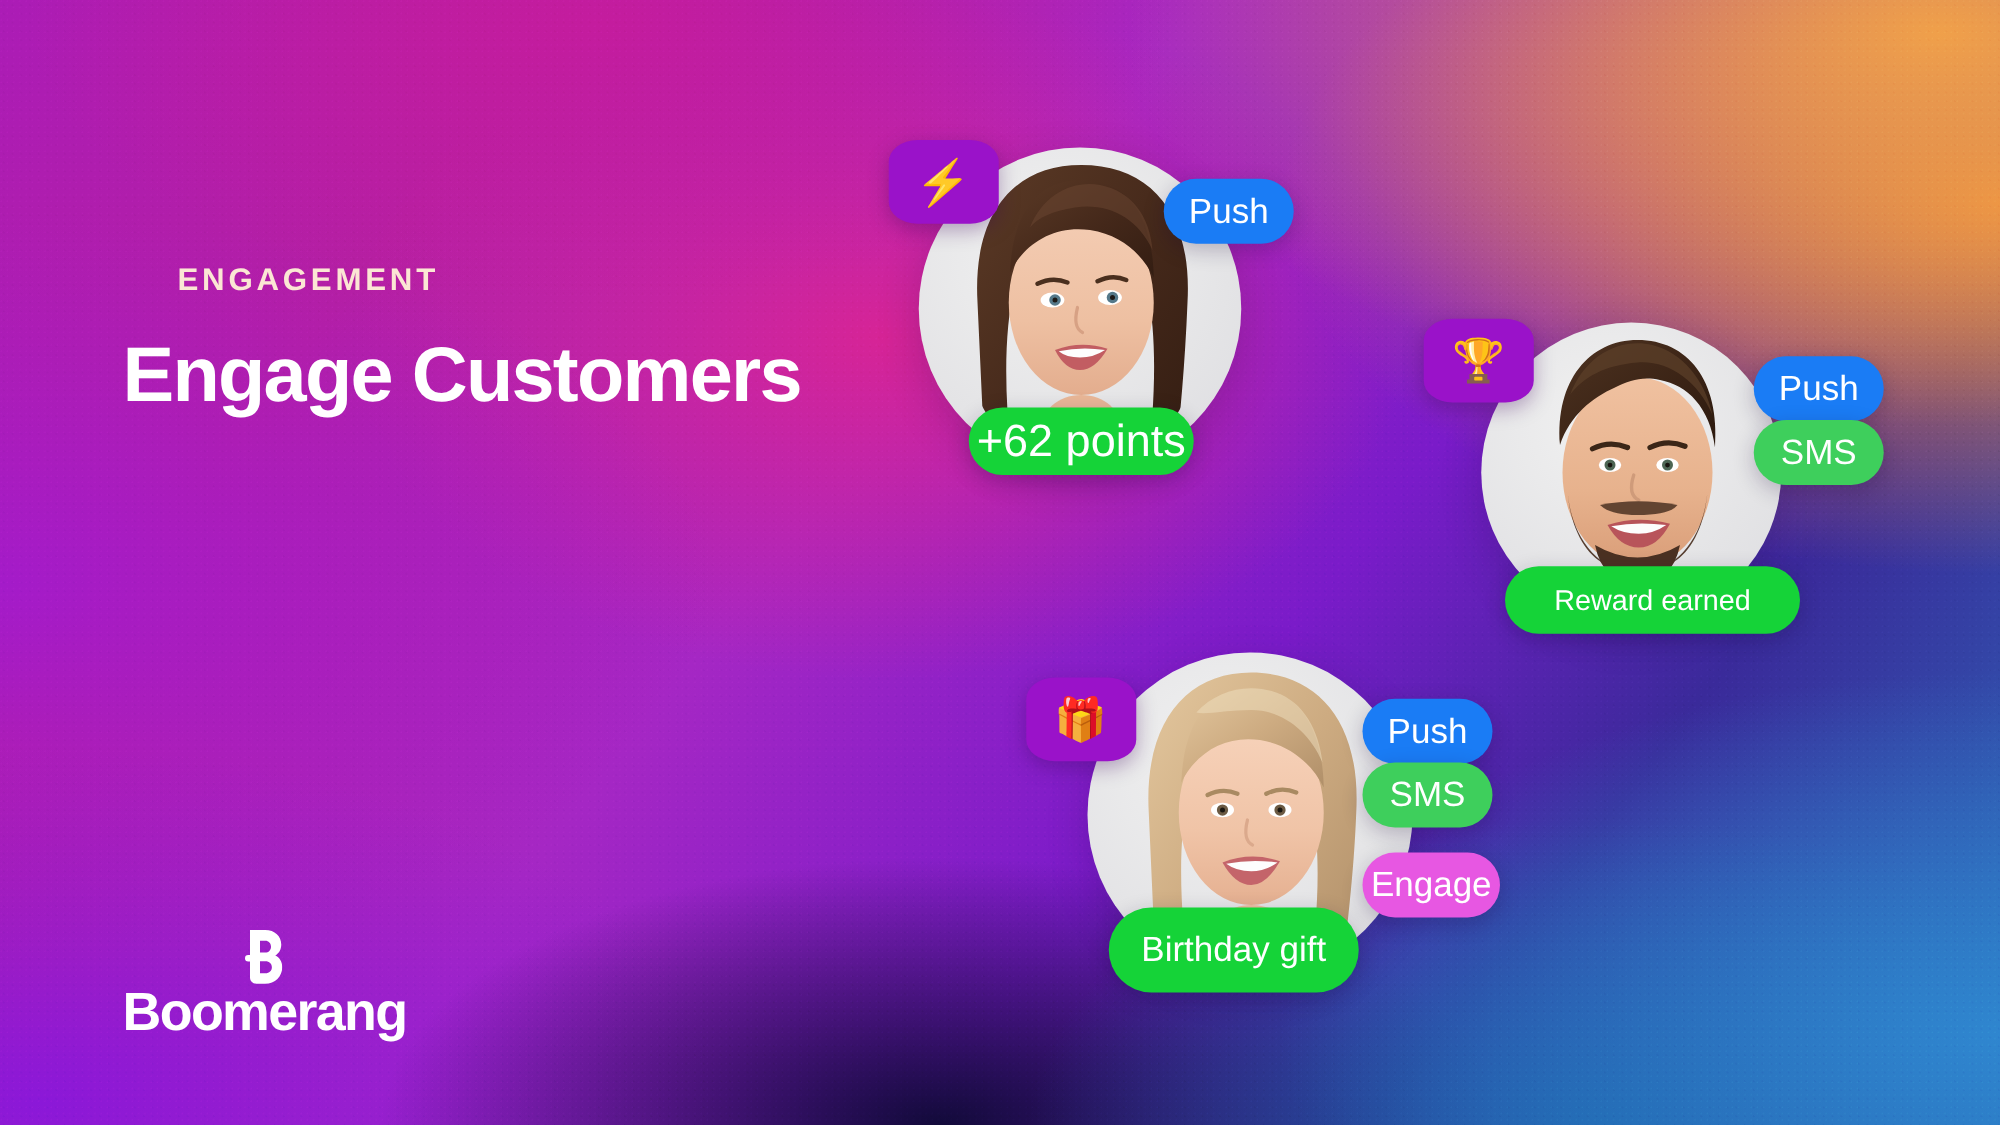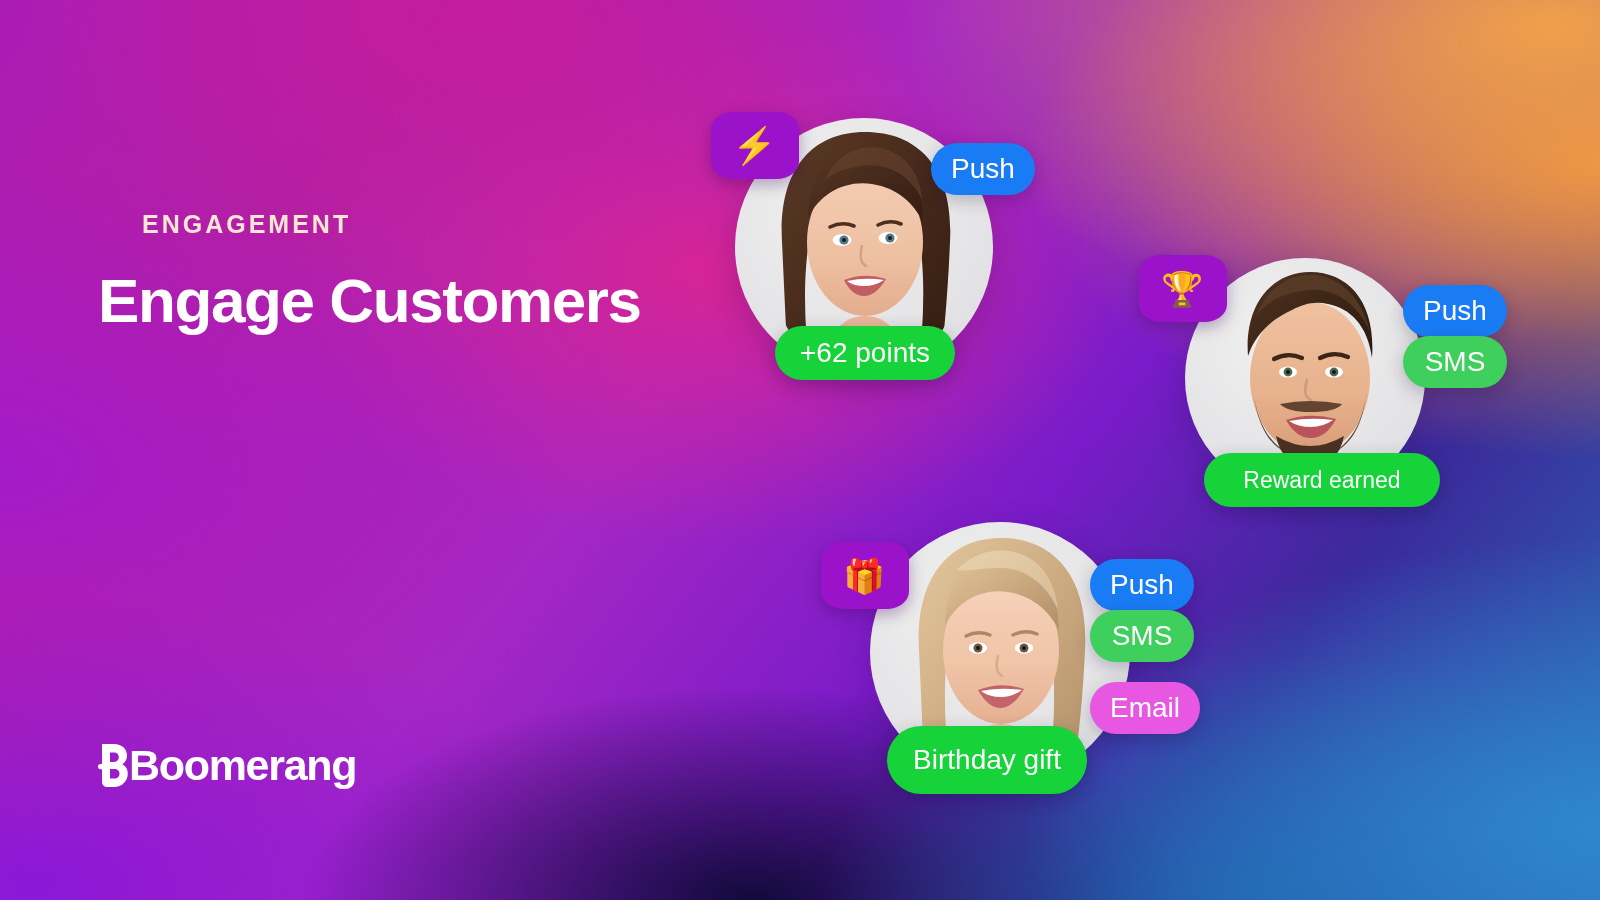--- a/index.html
+++ b/index.html
@@ -49,21 +49,21 @@
   }
   .subcopy {
     margin-top:40px;
     font-size:33px; font-weight:400; line-height:1.62;
     color:#f7dcf9; max-width:360px;
   }
 
   
   .logo {
     position:absolute; left:98px; top:742px; z-index:6;
-    display:flex; align-items:center;
+    display:flex; align-items:center;flex-direction:column;
   }
   .logo-mark {
     width:30px; height:47px; position:relative; margin-right:1px;
   }
   .logo-mark svg { display:block; }
   .logo-word {
     font-size:43px; font-weight:700; color:#ffffff;
     letter-spacing:-1.3px; line-height:1;
   }
 
@@ -99,21 +99,21 @@
   .pill-sms   { background:#3ecf5c; }
   .pill-email { background:#e757e2; }
   .pill-status{ background:#15d338; }
 
   
   #c1 { left:700px; top:100px; }
   #c1 .halo { left:35px; top:18px; width:258px; height:258px; }
   #c1 .face { left:68px; top:22px; width:195px; height:258px; }
   #c1 .badge{ left:11px; top:12px; width:88px; height:67px; font-size:36px; }
   #c1 .pill-push   { left:231px; top:22px; width:104px; height:52px; font-size:28px; }
-  #c1 .pill-status { left:75px; top:226px; width:180px; height:54px; font-size:28px; }
+  #c1 .pill-status { left:75px; top:226px; width:180px; height:54px; font-size:36px; }
 
   
   #c2 { left:1130px; top:240px; }
   #c2 .halo { left:55px; top:18px; width:240px; height:240px; }
   #c2 .face { left:88px; top:20px; width:185px; height:245px; }
   #c2 .badge{ left:9px; top:15px; width:88px; height:67px; font-size:34px; }
   #c2 .pill-push { left:273px; top:24px; width:104px; height:52px; font-size:28px; }
   #c2 .pill-sms  { left:273px; top:96px; width:104px; height:52px; font-size:28px; }
   #c2 .pill-status{ left:74px; top:213px; width:236px; height:54px; font-size:23px; }
 
@@ -296,16 +296,16 @@
           <path d="M75 164 Q98 155 121 163 Q110 182 98 182 Q85 182 75 164 Z" fill="#c4646a"></path>
           <path d="M78 165 Q98 161 119 164 Q109 171 98 171 Q86 171 78 165 Z" fill="#fdfdfd"></path>
         </g>
       </svg>
     </div>
     <div class="badge">
       <span>🎁</span>
     </div>
     <div class="pill pill-push">Push</div>
     <div class="pill pill-sms">SMS</div>
-    <div class="pill pill-email">Email</div>
+    <div class="pill pill-email">Engage</div>
     <div class="pill pill-status">Birthday gift</div>
   </div>
 </div>
 
 </body></html>

